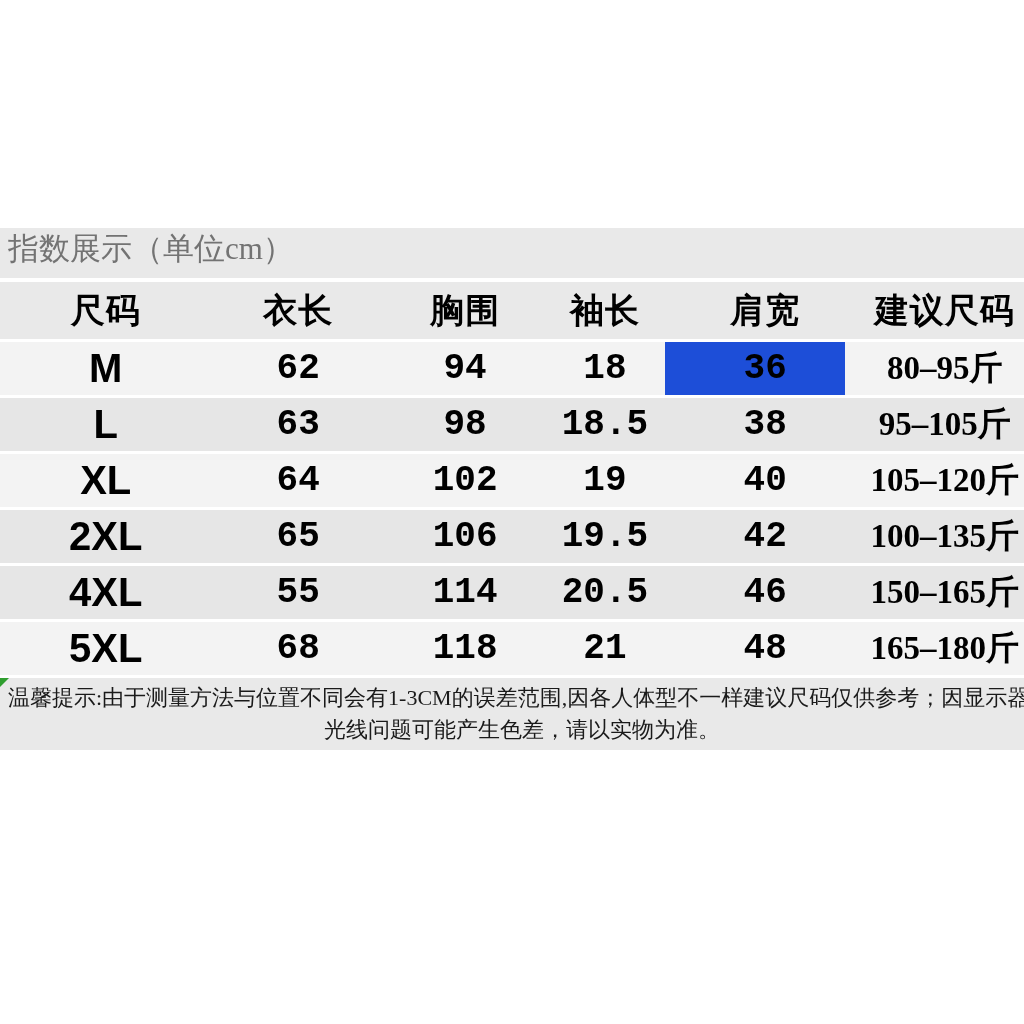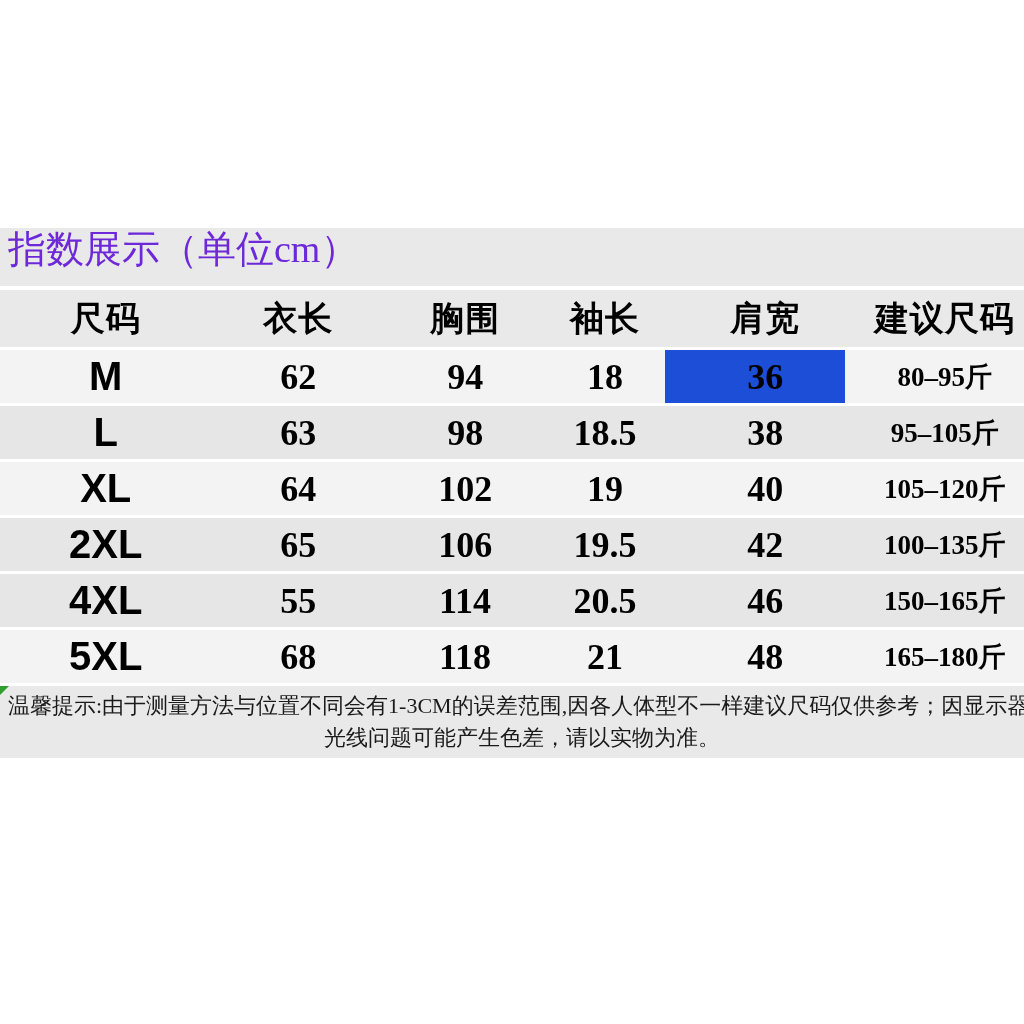--- a/index.html
+++ b/index.html
@@ -7,28 +7,28 @@
     width: 1024px; height: 1024px;
     font-family: "Liberation Serif", "DejaVu Serif", serif;
     color: #000;
     position: relative;
     overflow: hidden;
   }
   .page { position: absolute; top: 0; left: 0; width: 1024px; height: 1024px; background: #ffffff; }
 
   .title-band {
     margin-top: 228px;
-    height: 58px;
+    height: 50px;
     background: #e9e9e9;
     font-family: "Liberation Serif", "DejaVu Serif", serif;
-    font-size: 38px;
+    font-size: 31px;
     line-height: 42px;
     padding-left: 8px;
     box-sizing: border-box;
-    color: #6d28d9;
+    color: #737373;
     white-space: nowrap;
   }
 
   .size-table { margin-top: 4px; }
 
   .row {
     display: grid;
     grid-template-columns: 18.6% 19% 13.6% 13.7% 17.6% 17.5%;
     margin-bottom: 3px;
   }
@@ -57,29 +57,29 @@
   .row.dark  .cell { background: #e6e6e6; }
   
   .row.light .cell.force-gray { background: #1d4ed8; }
 
   .cell.size-label {
     font-family: "Liberation Sans", "DejaVu Sans", sans-serif;
     font-weight: 900;
     font-size: 40px;
   }
   .cell.num {
-    font-family: Liberation Serif, serif;
+    font-family: Liberation Mono, monospace;
     font-weight: 700;
     font-size: 36px;
     text-align: right;
   }
   .cell.suggest {
     font-family: "Liberation Serif", "DejaVu Serif", serif;
     font-weight: 700;
-    font-size: 27px;
+    font-size: 33px;
     white-space: nowrap;
   }
 
   .footer-band {
     position: relative;
     background: #e9e9e9;
     height: 72px;
     box-sizing: border-box;
     padding-top: 4px;
     font-family: "Liberation Serif", "DejaVu Serif", serif;

